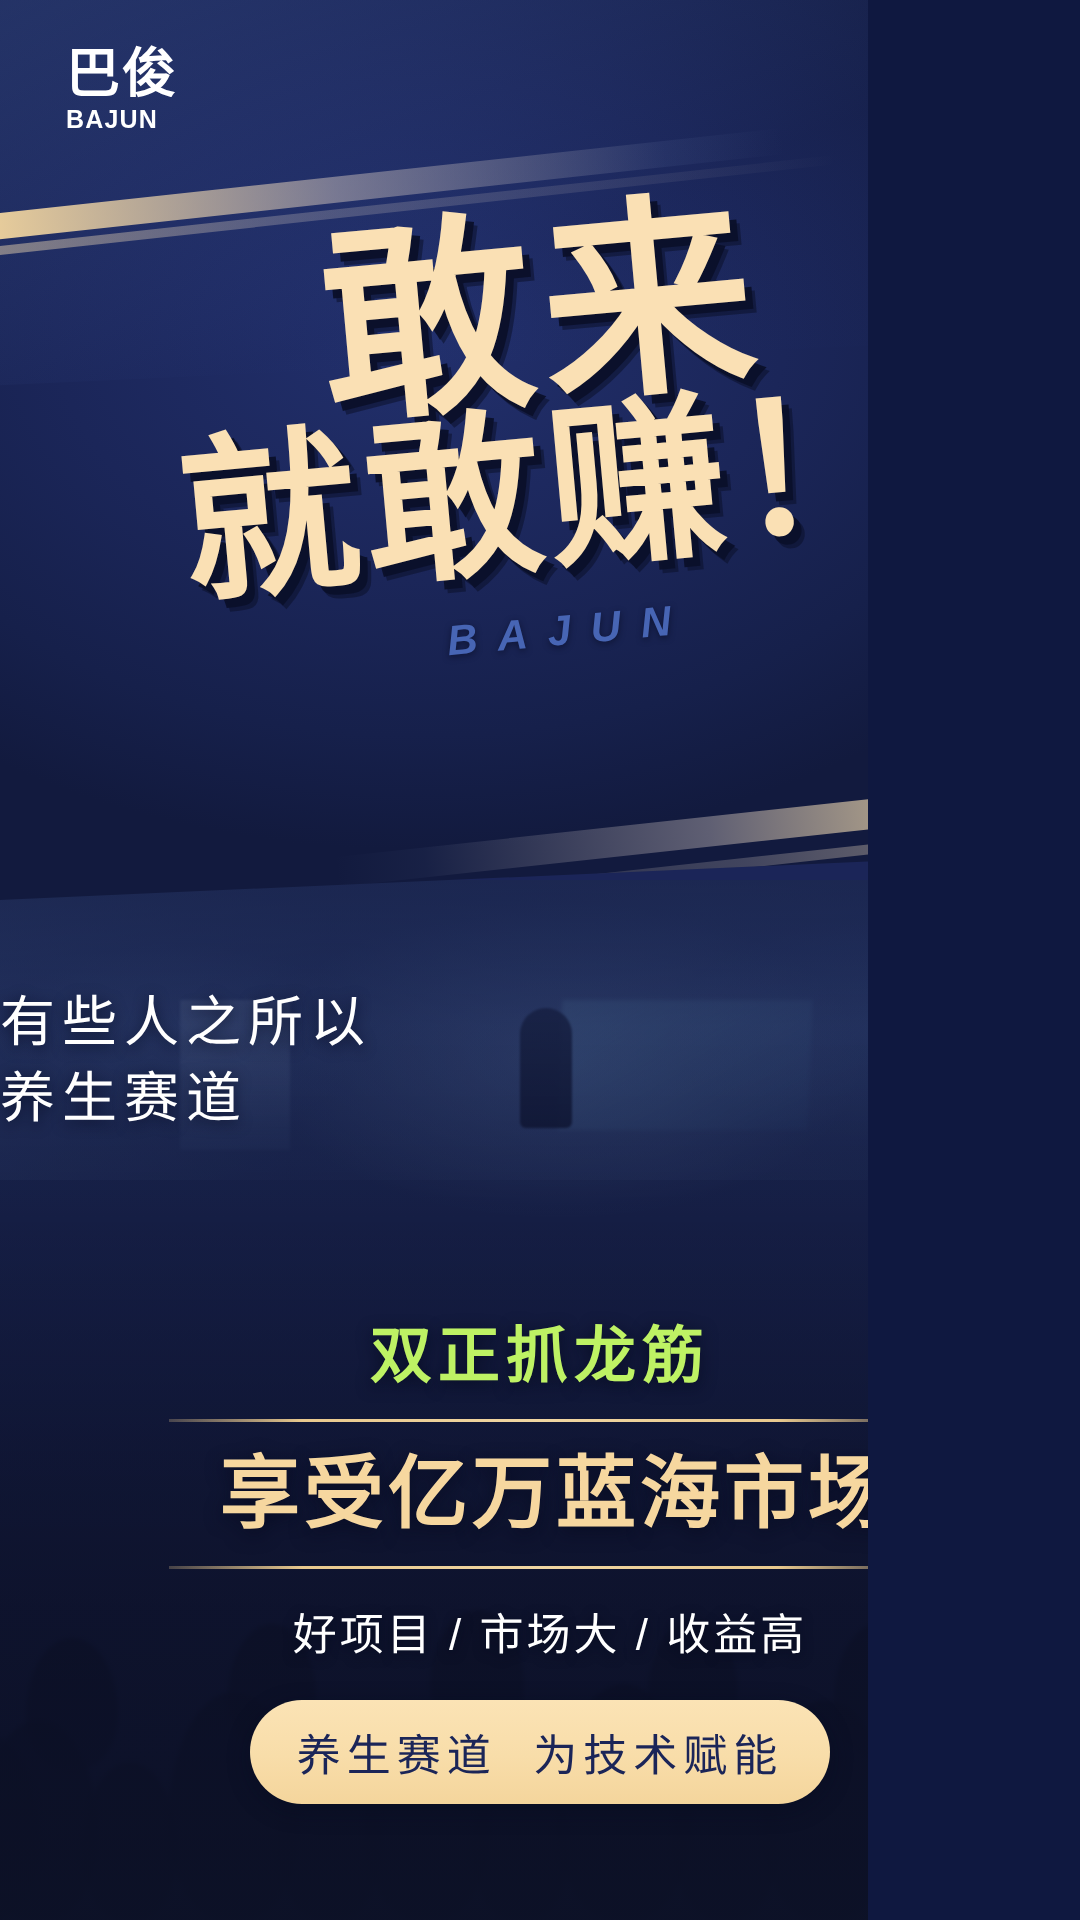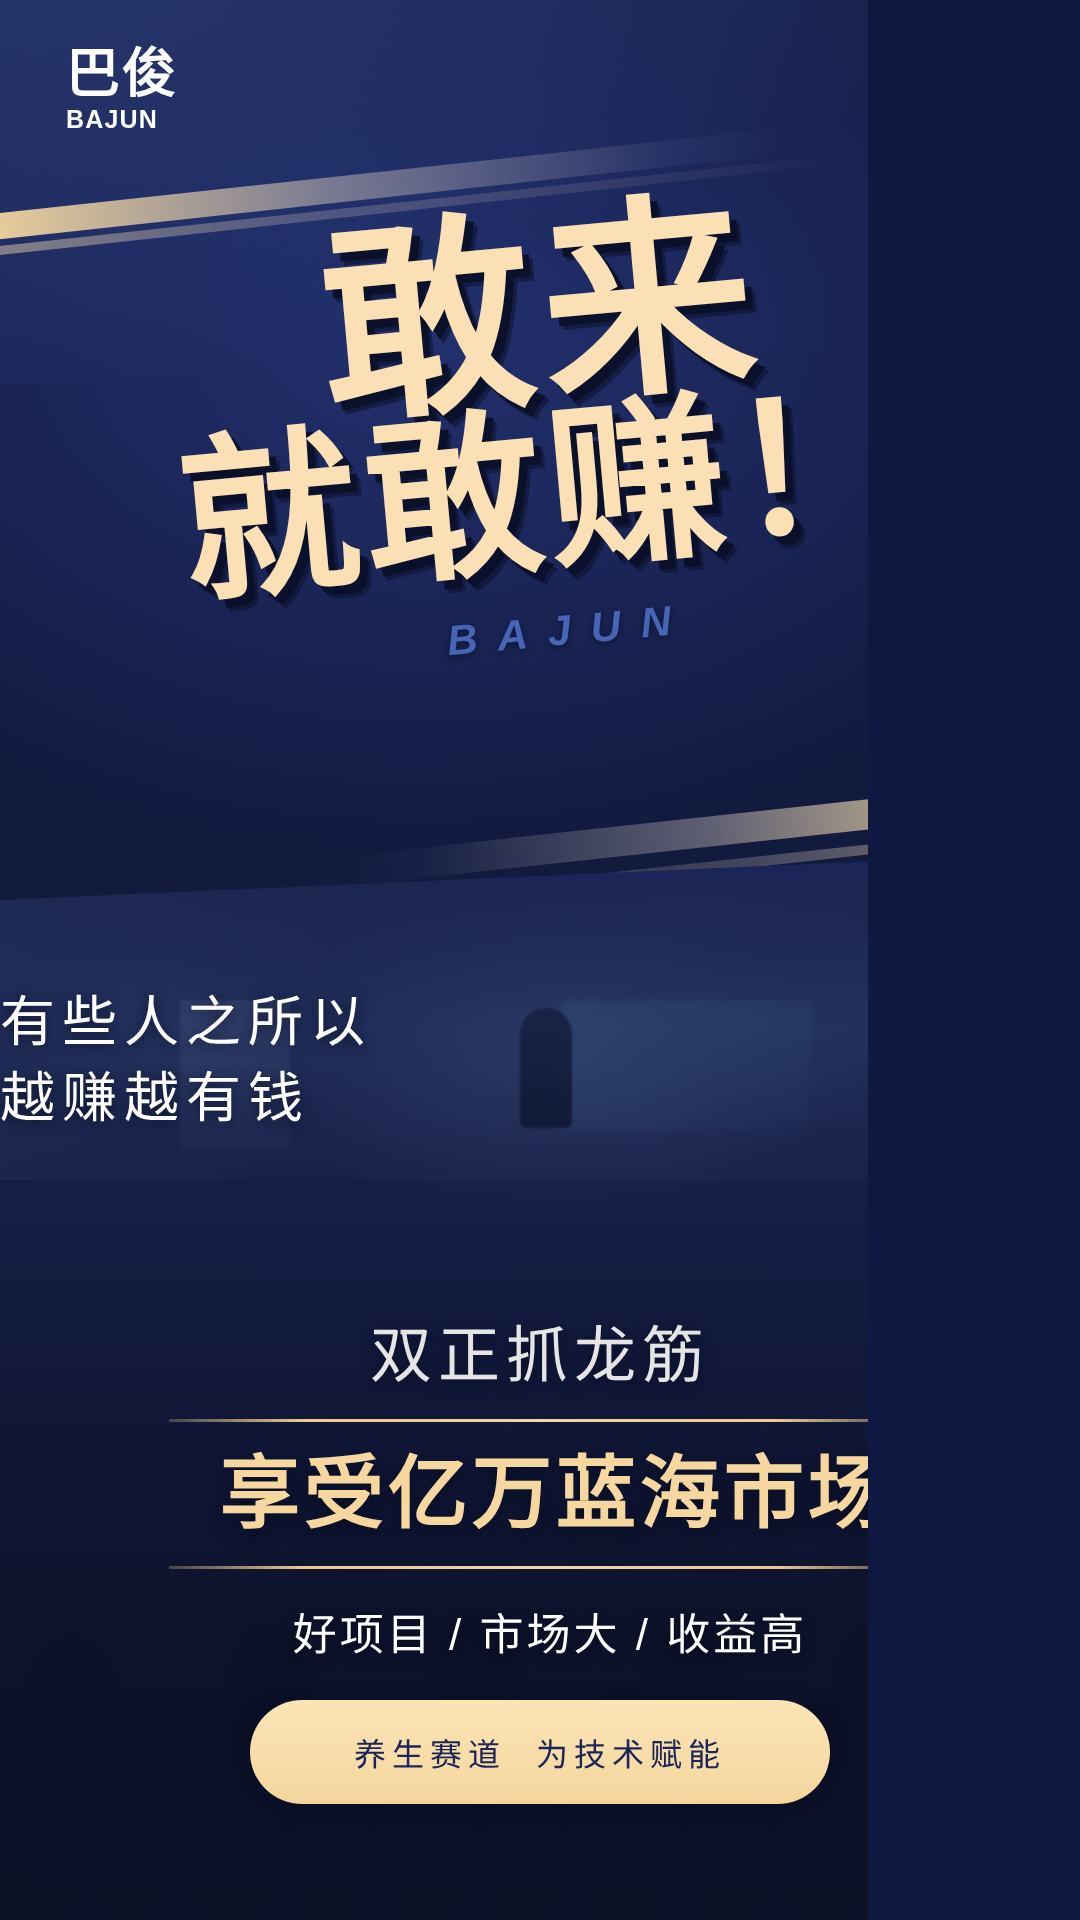--- a/index.html
+++ b/index.html
@@ -199,23 +199,23 @@
     text-shadow:0 3px 14px rgba(6,10,30,0.72);
   }
 
   
   .lower {
     position:absolute; left:0; top:1320px; width:1080px;
     z-index:30;
     text-align:center;
   }
   .sub-white {
-    color:#e5e5e5;
+    color:#bef264;
     font-size:62px;
-    font-weight:400;
+    font-weight:700;
     letter-spacing:6px;
     line-height:1.15;
     text-shadow:0 4px 16px rgba(5,9,28,0.78);
   }
   .rule {
     width:742px;
     height:3px;
     margin:28px auto 0;
     background:linear-gradient(90deg, rgba(236,204,147,0.25), #e9c98e 18%, #f0d6a2 50%, #e9c98e 82%, rgba(236,204,147,0.25));
   }
@@ -253,21 +253,21 @@
   }
   .pill {
     width:580px; height:104px;
     border-radius:52px;
     background:linear-gradient(180deg,#fbe3b5 0%, #f8dda9 55%, #f4d59c 100%);
     display:flex; align-items:center; justify-content:center;
     box-shadow:0 6px 22px rgba(6,10,30,0.45);
   }
   .pill-text {
     color:#1b2558;
-    font-size:32px;
+    font-size:44px;
     font-weight:400;
     letter-spacing:6px;
     white-space:pre;
   }
 </style>
 </head>
 <body>
 
 <div class="poster">
 
@@ -316,21 +316,21 @@
   </div>
 
   <div class="headline">
     <div class="hl-line hl-1">敢来</div>
     <div class="hl-line hl-2">就敢赚！</div>
     <div class="hl-brand">BAJUN</div>
   </div>
 
   <div class="mid-copy">
     <div class="line">有些人之所以</div>
-    <div class="line">越赚越有钱</div>
+    <div class="line">养生赛道</div>
   </div>
 
   <div class="lower">
     <div class="sub-white">双正抓龙筋</div>
     <div class="rule"></div>
     <div class="gold-head">享受亿万蓝海市场</div>
     <div class="rule2"></div>
     <div class="tagline">好项目 / 市场大 / 收益高</div>
   </div>
 

